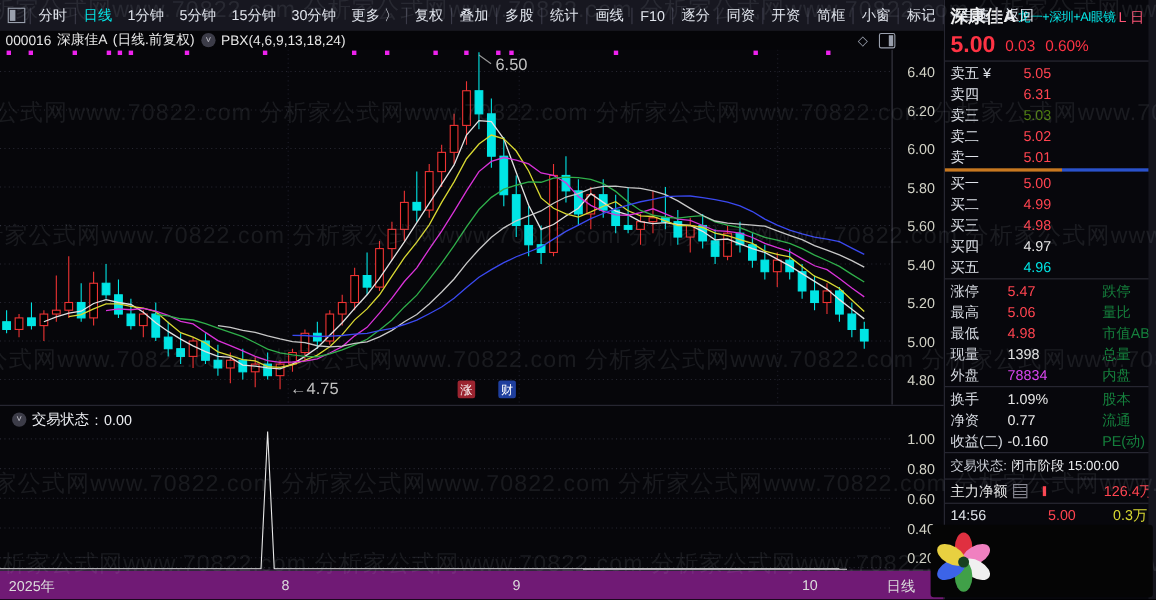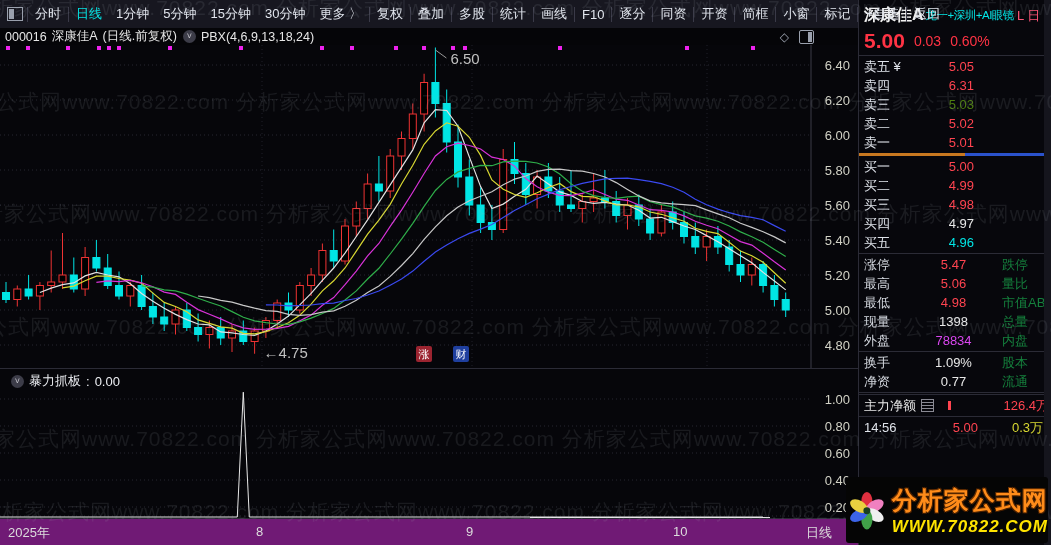--- a/index.html
+++ b/index.html
@@ -40,25 +40,25 @@
   #rightpanel{position:absolute;top:0;left:858px;width:193px;height:545px;background:#07070c;
               border-left:1px solid #2b2b36;z-index:2;}
   .prow{display:flex;align-items:center;height:19px;font-size:13px;padding-left:5px;}
   .pdiv{height:1px;background:#2b2b36;margin:1px 0;}
   .pname{font-size:16px;font-weight:bold;color:#f2f2f2;}
   .ptags{font-size:11.5px;color:#00e5e5;margin-left:2px;letter-spacing:-0.5px;}
   .ptagx{font-size:13px;color:#ff5577;margin-left:3px;}
   .pprice{font-size:21px;font-weight:bold;color:#ff3344;}
   .pchg{font-size:14px;color:#ff3344;margin-left:9px;}
   .qlabel{width:48px;color:#dfe3ea;flex:none;}
-  .qprice{width:62px;text-align:right;flex:none;}
+  .qprice{width:62px;text-align:center;flex:none;}
   .qvol{flex:1;text-align:right;margin-right:-6px;color:#d8d832;}
   .weibi{height:3px;margin:1px 0;background:linear-gradient(90deg,#c87820 0 55%,#2a52cc 55% 100%);}
   .sl1{width:52px;color:#d5d9e0;flex:none;}
-  .sv1{width:75px;text-align:center;flex:none;}
+  .sv1{width:75px;text-align:left;flex:none;}
   .sl2{margin-left:11px;color:#15803d;}
   .sv2{flex:1;text-align:right;margin-right:-6px;color:#e8e8e8;}
   .status{height:21px;font-size:12px;color:#c8ccd4;}
   .statusv{margin-left:4px;color:#eceef0;}
   .nlabel{color:#e8e8e8;}
   .list-icon{width:11px;height:11px;border:1px solid #8a8a94;margin-left:5px;flex:none;
              background:repeating-linear-gradient(180deg,transparent 0 2px,#8a8a94 2px 3px);}
   .redtick{width:3px;height:9px;background:#ff4450;margin-left:14px;flex:none;}
   .cyanbar{width:26px;height:7px;background:#00e5e5;margin-left:7px;flex:none;}
   .nval{flex:1;text-align:right;margin-right:3px;}
@@ -327,21 +327,21 @@
       <text x="263.6" y="312.75000000000006" class="anno">←4.75</text>
       <rect x="416" y="301" width="16" height="16" rx="2" fill="#9b2430"></rect>
       <text x="424" y="313" text-anchor="middle" fill="#fff" font-size="11">涨</text>
       <rect x="453" y="301" width="16" height="16" rx="2" fill="#1f3f9e"></rect>
       <text x="461" y="313" text-anchor="middle" fill="#fff" font-size="11">财</text>
     </svg>
 
   <div id="subpanel">
     <div id="sublabel">
       <span class="chev-icon">˅</span>
-      <span>暴力抓板</span>
+      <span>交易状态</span>
       <span>:</span>
       <span>0.00</span>
     </div>
     <svg id="subsvg" viewBox="0 0 858 150">
         <line x1="0" y1="30" x2="811" y2="30" class="grid"></line>
         <text x="850" y="35" text-anchor="end" class="axlbl">1.00</text>
         <line x1="0" y1="56.99999999999999" x2="811" y2="56.99999999999999" class="grid"></line>
         <text x="850" y="61.99999999999999" text-anchor="end" class="axlbl">0.80</text>
         <line x1="0" y1="84" x2="811" y2="84" class="grid"></line>
         <text x="850" y="89" text-anchor="end" class="axlbl">0.60</text>
@@ -350,21 +350,21 @@
         <line x1="0" y1="138" x2="811" y2="138" class="grid"></line>
         <text x="850" y="143" text-anchor="end" class="axlbl">0.20</text>
         <line x1="0" y1="147" x2="811" y2="147" class="grid"></line>
         <polyline points="0,148 237.3,148 243.3,23.2 249.3,148 763,148" fill="none" stroke="#e8e8e8" stroke-width="1"></polyline>
         <line x1="530" y1="149" x2="770" y2="149" stroke="#e8e8e8" stroke-width="2"></line>
       </svg>
   </div>
 
   <div id="xaxis">
     <span class="xl" style="left:8px">2025年</span>
-    <span id="monthlabels"><span class="xl" style="left: 256px;">8</span><span class="xl" style="left: 466px;">9</span><span class="xl" style="left: 673px;">10</span></span>
+    <span id="monthlabels"><span class="xl" style="left: 256px;">8</span><span class="xl" style="left: 466px;">9</span><span class="xl" style="left: 729px;">10</span></span>
     <span class="xl" style="left:806px">日线</span>
   </div>
 
   <div id="rightpanel">
     <div class="prow" style="height:25px;padding-top:3px;">
       <span class="pname">深康佳A</span>
       <span class="ptags">龙一+深圳+AI眼镜</span>
       <span class="ptagx">L 日</span>
     </div>
     <div class="prow" style="height:26px;">
@@ -466,22 +466,32 @@
           <span class="sv1" style="color: rgb(232, 232, 232);">1.09%</span>
           <span class="sl2">股本</span>
           <span class="sv2"></span>
         </div>
         <div class="prow">
           <span class="sl1">净资</span>
           <span class="sv1" style="color: rgb(232, 232, 232);">0.77</span>
           <span class="sl2">流通</span>
           <span class="sv2"></span>
         </div>
+        <div class="prow">
+          <span class="sl1">收益(二)</span>
+          <span class="sv1" style="color: rgb(232, 232, 232);">-0.160</span>
+          <span class="sl2">PE(动)</span>
+          <span class="sv2"></span>
+        </div>
       </div>
     <div class="pdiv"></div>
+    <div class="prow status">
+      <span>交易状态:</span>
+      <span class="statusv">闭市阶段 15:00:00</span>
+    </div>
     <div class="pdiv"></div>
     <div class="prow">
       <span class="nlabel">主力净额</span>
       <span class="list-icon"></span>
       <span class="redtick"></span>
       <span class="nval red">126.4万</span>
     </div>
     <div class="pdiv"></div>
     <div class="prow trow">
       <span>14:56</span>
@@ -505,18 +515,14 @@
       <g transform="translate(30,31)">
         <ellipse rx="8" ry="14" transform="rotate(0) translate(0,-13)" fill="#e03040"></ellipse>
         <ellipse rx="8" ry="14" transform="rotate(60) translate(0,-13)" fill="#f080c0"></ellipse>
         <ellipse rx="8" ry="14" transform="rotate(120) translate(0,-13)" fill="#f0f0f0"></ellipse>
         <ellipse rx="8" ry="14" transform="rotate(180) translate(0,-13)" fill="#40a048"></ellipse>
         <ellipse rx="8" ry="14" transform="rotate(240) translate(0,-13)" fill="#3c64e8"></ellipse>
         <ellipse rx="8" ry="14" transform="rotate(300) translate(0,-13)" fill="#e8d040"></ellipse>
         <circle r="5" fill="#184020"></circle>
       </g>
     </svg>
-    <div style="margin-left:4px;">
-      <div class="lg1">分析家公式网</div>
-      <div class="lg2">WWW.70822.COM</div>
-    </div>
   </div>
 </div>
 
 </body></html>

